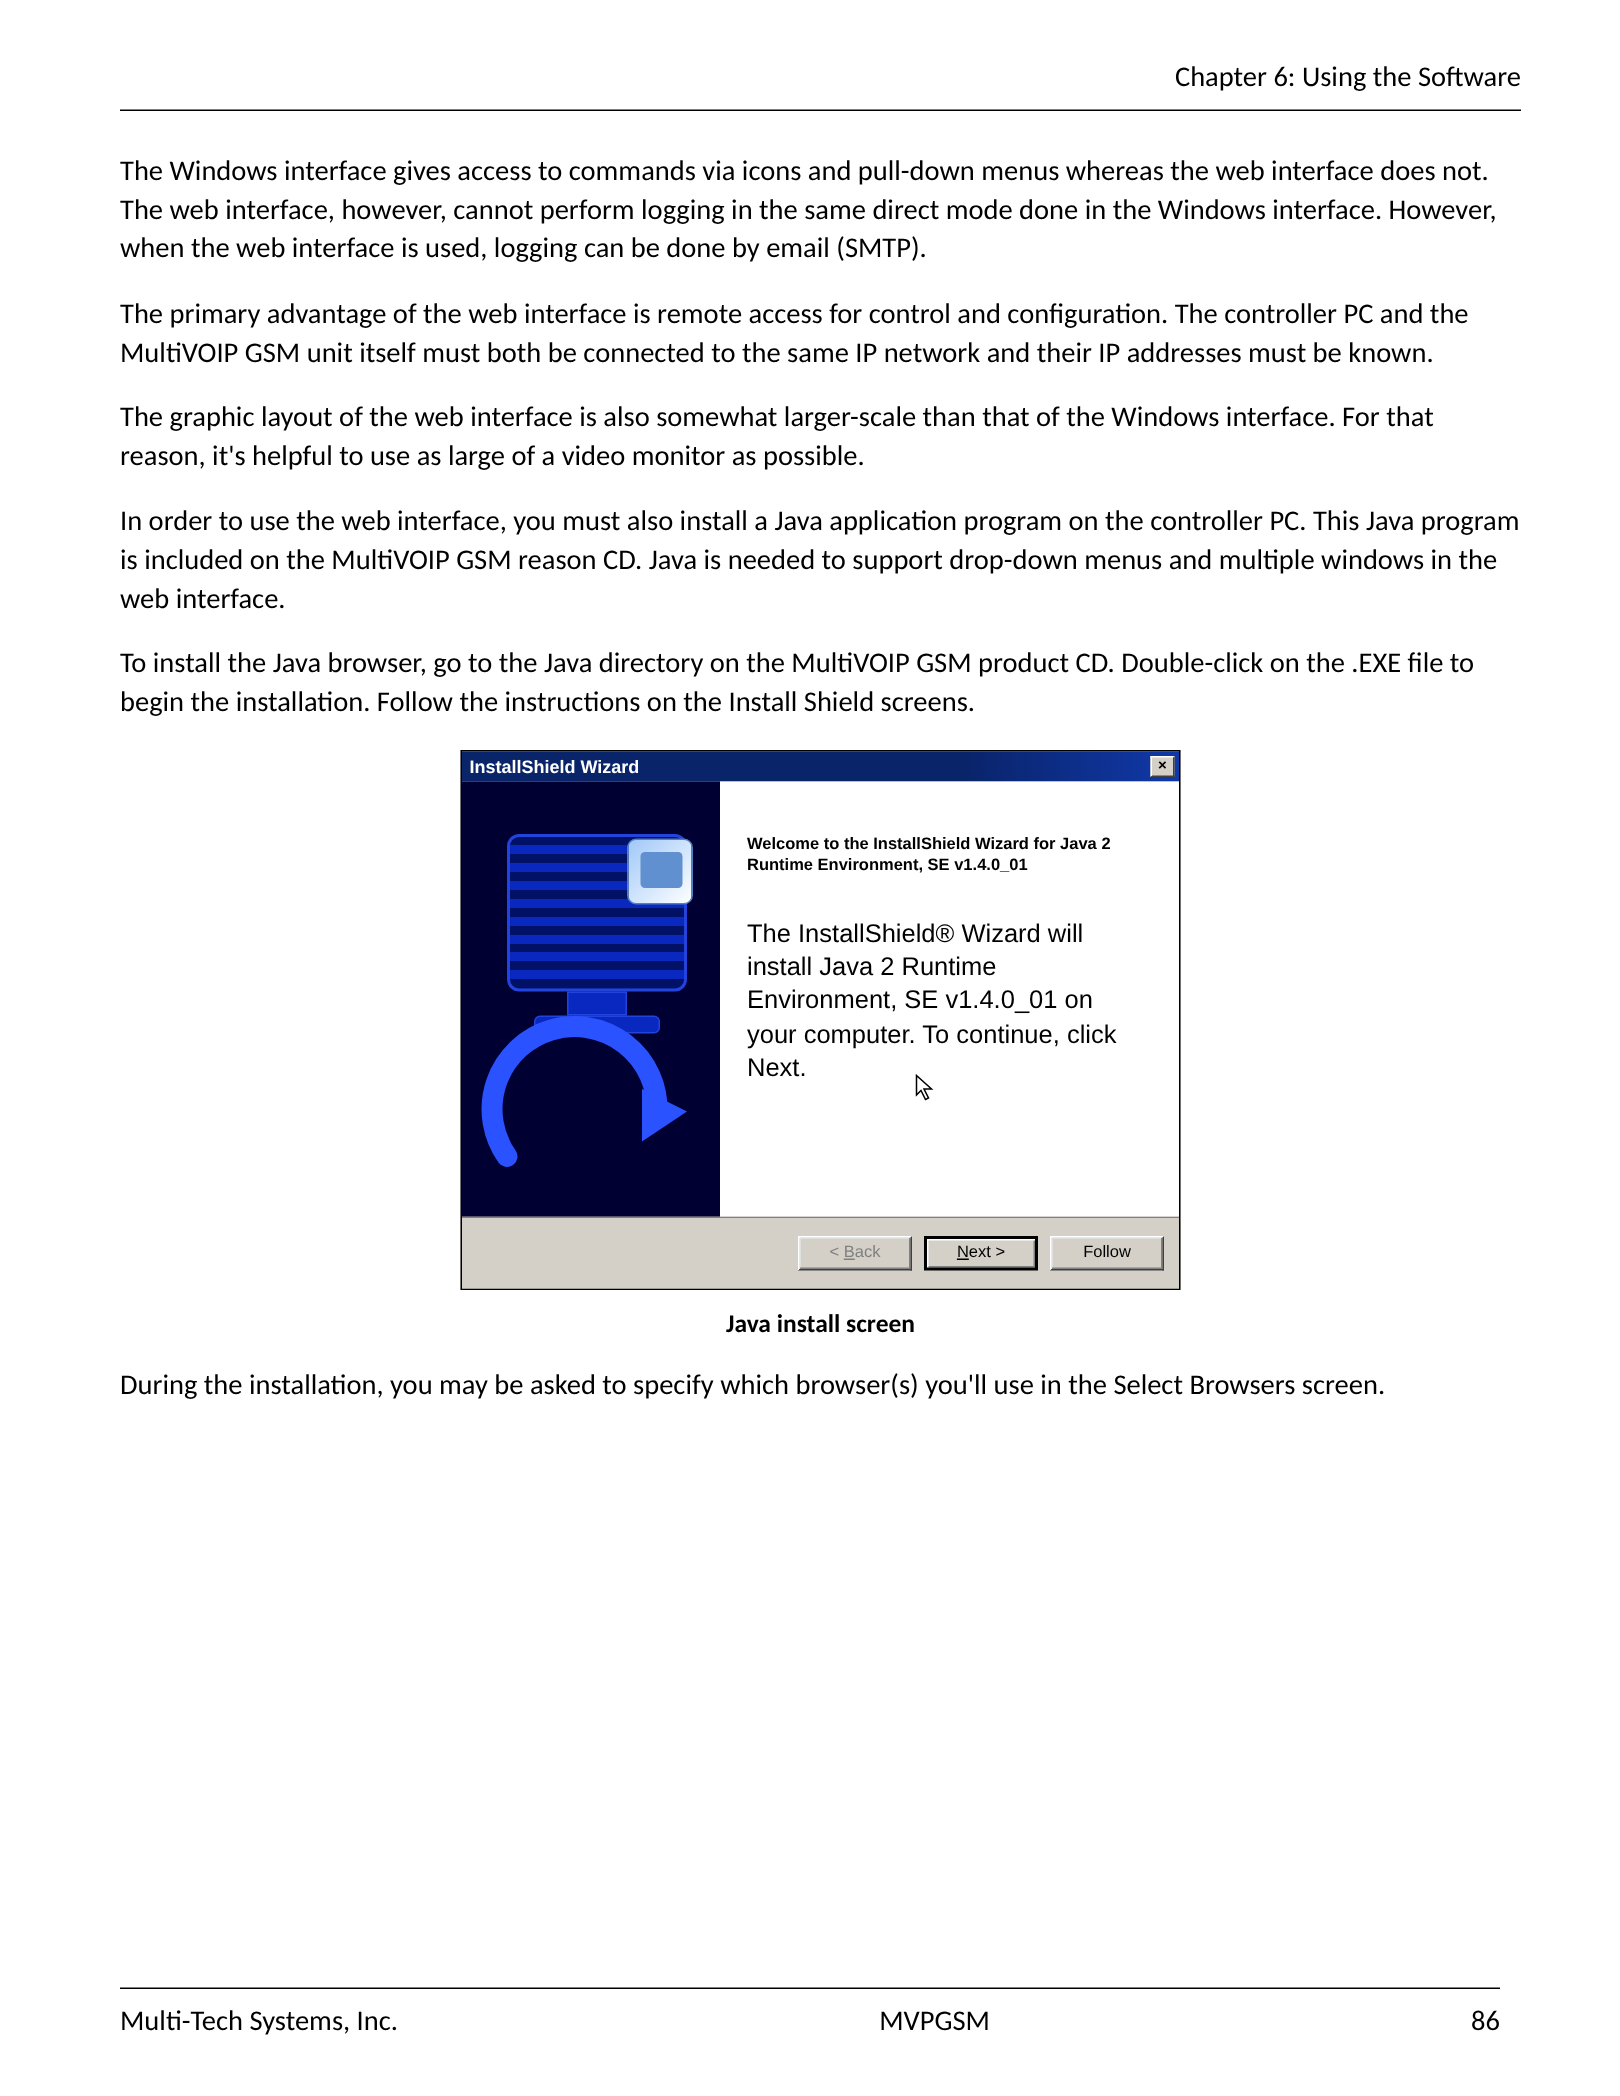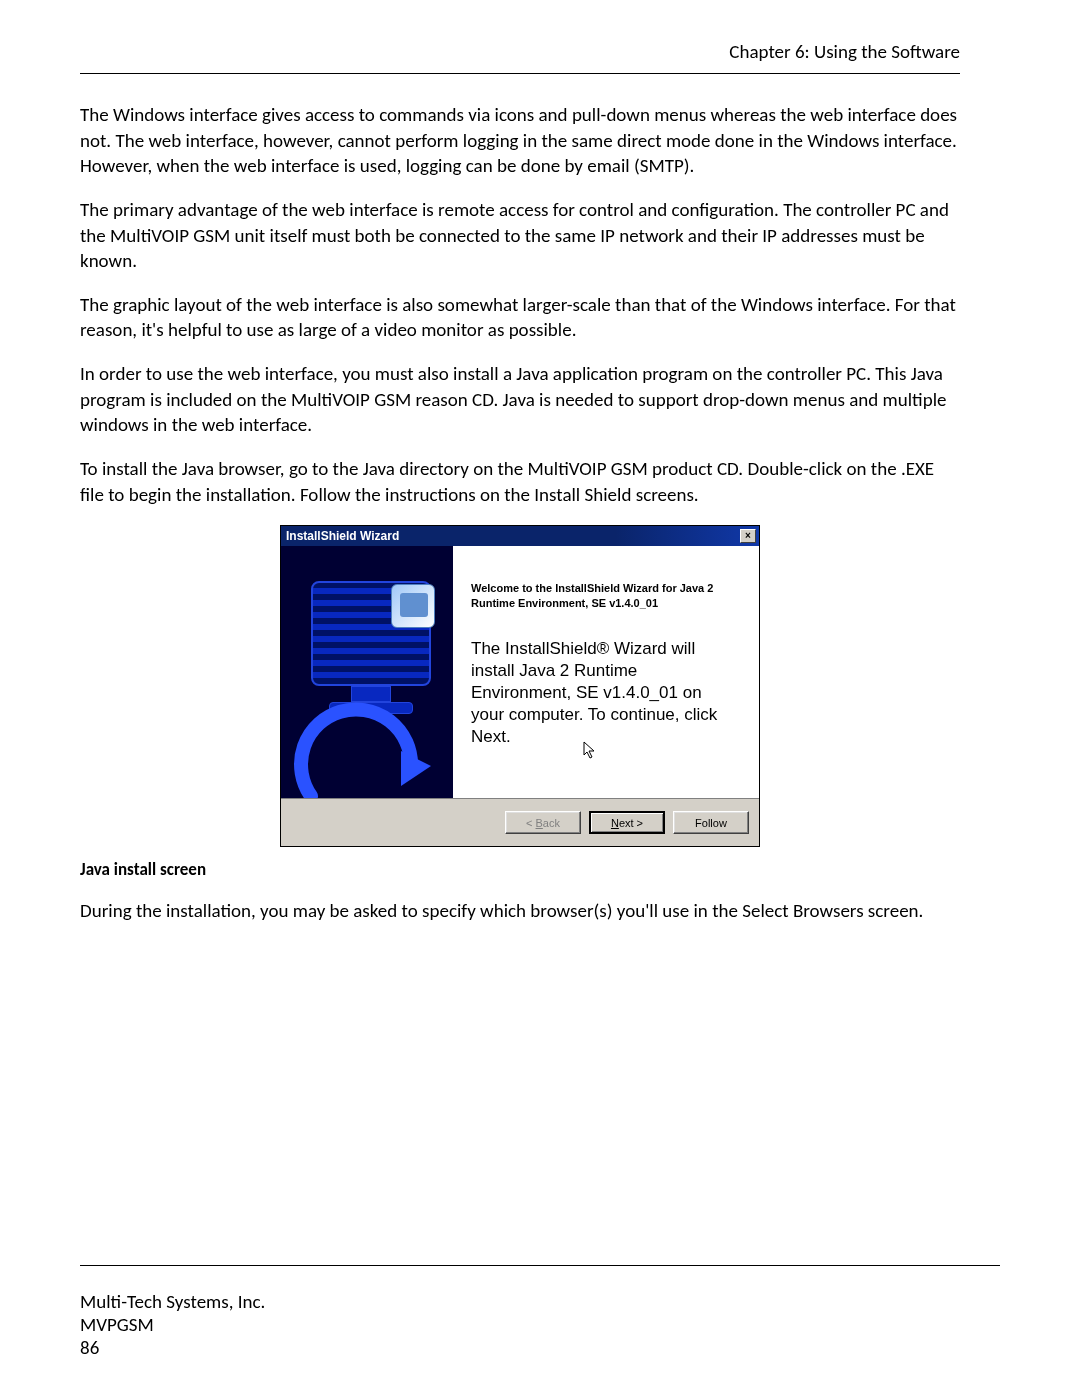--- a/index.html
+++ b/index.html
@@ -5,21 +5,21 @@
   * { box-sizing: border-box; margin: 0; padding: 0; }
   body {
     font-family: Calibri, "Segoe UI", Arial, sans-serif;
     background: #fff;
     width: 1080px;
     height: 1397px;
     position: relative;
     color: #000;
   }
   .page {
-    padding: 40px 120px 0 80px;
+    padding: 40px 66px 0 80px;
   }
   .header {
     text-align: right;
     font-size: 19px;
     padding-bottom: 10px;
     border-bottom: 1.5px solid #000;
     margin-bottom: 28px;
   }
   .para {
     font-size: 19px;
@@ -57,21 +57,21 @@
     font-family: Arial, sans-serif;
     font-size: 10px;
     font-weight: bold;
     display: flex;
     align-items: center;
     justify-content: center;
     line-height: 1;
   }
   .dialog-upper {
     display: flex;
-    height: 252px;
+    height: 290px;
   }
   .dialog-left {
     width: 172px;
     background: #000033;
     position: relative;
     overflow: hidden;
   }
   
   .art-monitor {
     position: absolute;
@@ -166,36 +166,36 @@
     color: #000;
   }
   .win-btn.disabled { color: #808080; }
   .win-btn.default {
     border: 2px solid #000;
     box-shadow: inset 1px 1px 0 #fff, inset -1px -1px 0 #808080;
   }
   .win-btn .ul { text-decoration: underline; }
 
   .caption {
+    text-align: center;
     font-weight: bold;
     font-size: 17px;
     margin: 12px 0 18px 0;
   }
 
   .footer {
     position: absolute;
     bottom: 38px;
     left: 80px;
     right: 80px;
     border-top: 1.5px solid #000;
-    padding-top: 24px;
+    padding-top: 10px;
     display: flex;
     justify-content: space-between;
     font-size: 19px;
-    flex-direction: column;
   }
 </style>
 </head>
 <body>
 
 <div class="page">
   <div class="header">
     <span>Chapter 6: Using the Software</span>
   </div>
 

